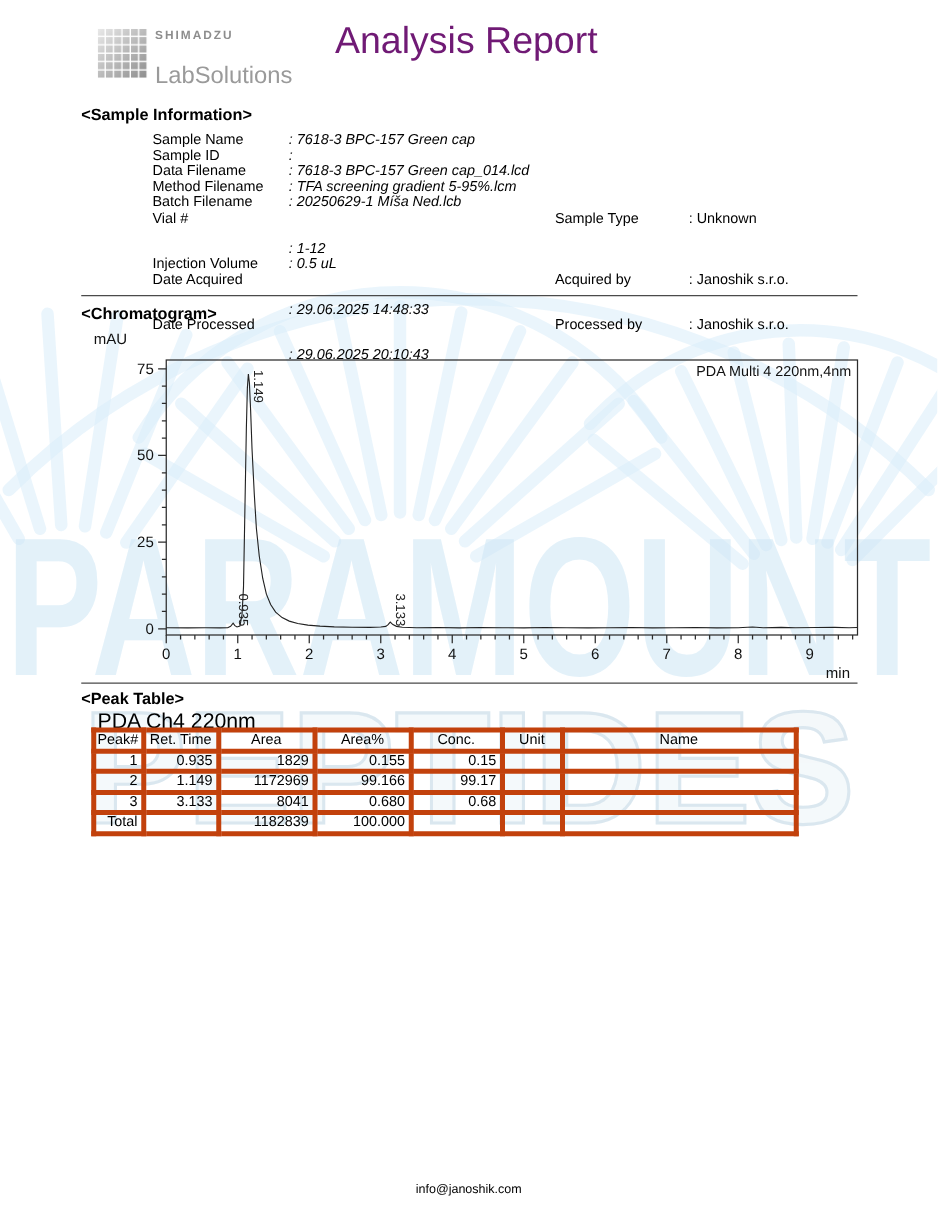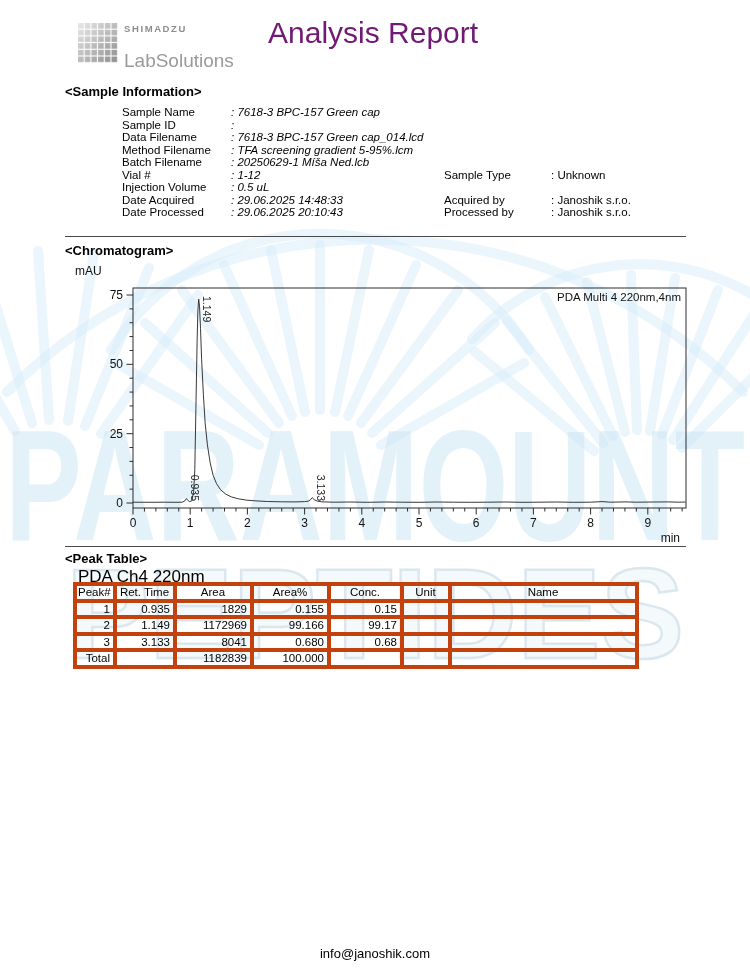--- a/index.html
+++ b/index.html
@@ -17,40 +17,40 @@
   .logo-product{font-size:19px;color:#9a9a9a;margin-top:16px;}
   .title{position:absolute;left:268px;top:16px;font-size:30px;color:#701a75;white-space:nowrap;}
   
   .h2{position:absolute;left:65px;font-size:13px;font-weight:bold;white-space:nowrap;}
   .rule{position:absolute;left:65px;width:621px;height:1px;background:#4a4a4a;}
   
   .si-rows{position:absolute;left:84px;top:106px;font-size:11.5px;line-height:12.5px;}
   .si-row{display:flex;white-space:pre;}
   .si-label{width:109px;flex:none;margin-left:38px;}
   .si-mid{flex:none;font-style:italic;}
-  .si-mid.fixed{width:213px;}
+  .si-mid.fixed{width:213px;margin-top:24px;}
   .si-mid::before,.si-val2::before{content:": ";}
   .si-label2{width:107px;flex:none;}
   .si-val2{flex:none;}
   
   #chart{position:absolute;left:0;top:258px;}
   .tick{font-family:"Liberation Sans",sans-serif;font-size:12px;fill:#111;}
   .axis-unit{font-family:"Liberation Sans",sans-serif;font-size:12px;fill:#111;}
   .legend{font-family:"Liberation Sans",sans-serif;font-size:11.5px;fill:#111;}
   .peaklabel{font-family:"Liberation Sans",sans-serif;font-size:10.5px;fill:#222;}
   
   .channel{position:absolute;left:78px;top:567px;font-size:17px;}
   .ptable{position:absolute;left:73px;top:582px;border-collapse:collapse;table-layout:fixed;
           width:562px;font-size:11.5px;}
   .ptable th,.ptable td{border:4px solid #c2410c;padding:0 3px 0 2px;height:12.5px;line-height:12.5px;
           overflow:hidden;white-space:nowrap;font-weight:normal;}
   .ptable th{text-align:center;}
   .ptable th:first-child{text-align:left;padding-left:1px;}
   .ptable td.num{text-align:right;}
-  .footer{position:absolute;left:0;top:946px;width:100%;text-align:center;font-size:13px;}
+  .footer{position:absolute;left:0;top:946px;width:100%;text-align:center;font-size:10px;}
 </style>
 </head>
 <body>
 
 <div class="page">
 
   <svg class="wm" width="750" height="971" viewBox="0 0 750 971">
     <g id="wm-fans">
         <path d="M259 445L116 363M268 433L145 323M279 423L182 290M292 416L224 265M305 412L271 250M320 410L320 245M335 412L369 250M348 416L416 265M361 423L458 290M372 433L495 323M381 445L524 363" class="wmf"></path>
         <path d="M111 350A246 246 0 0 1 529 350" class="wmf"></path>

